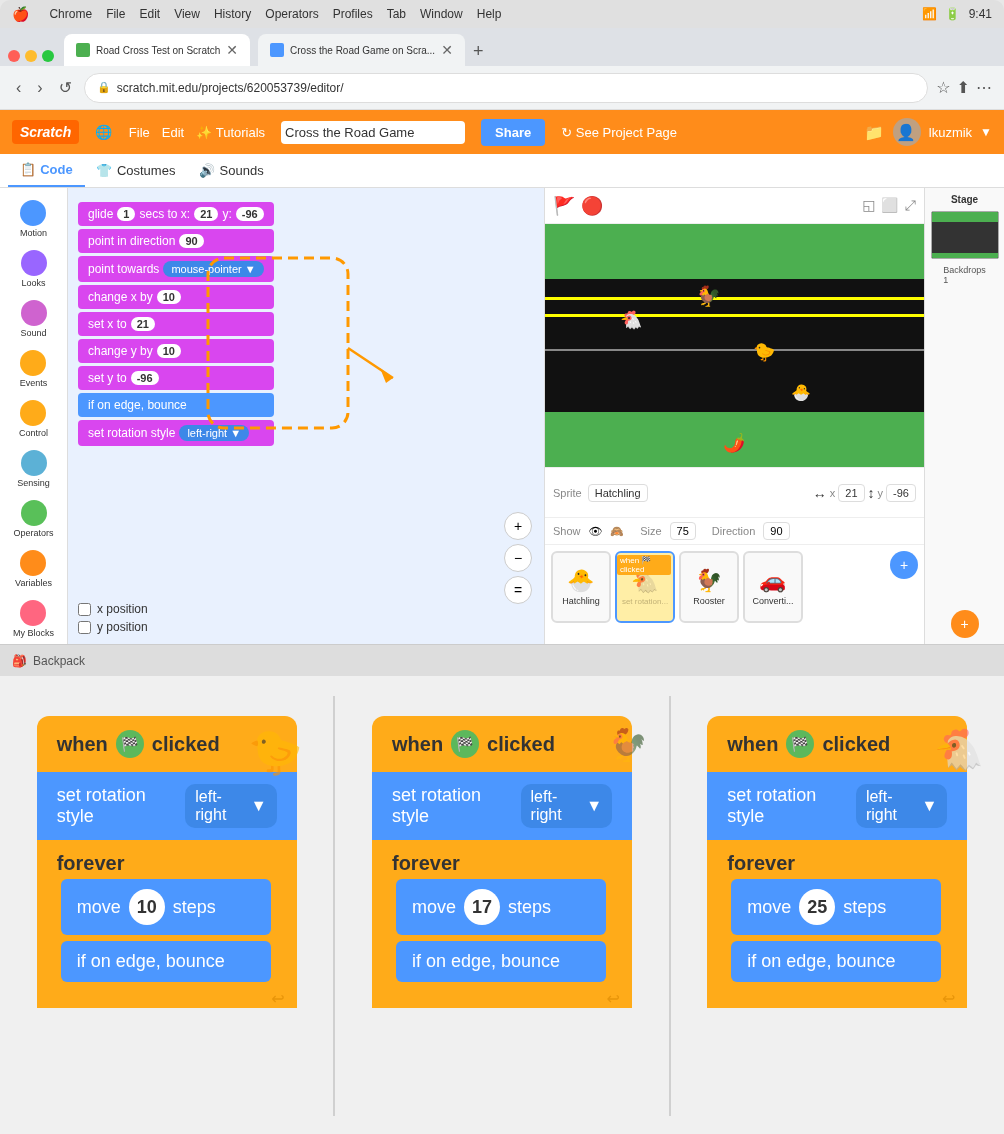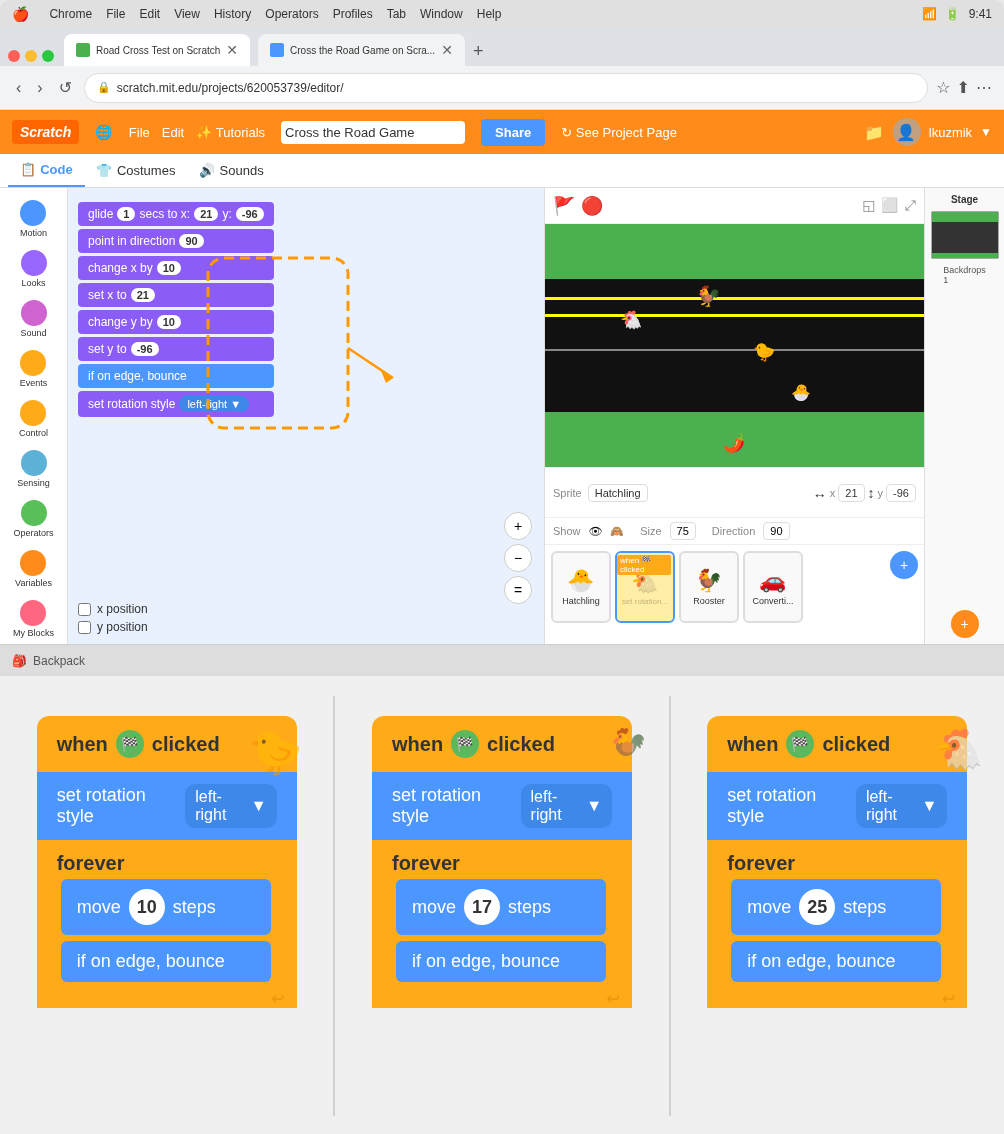--- a/index.html
+++ b/index.html
@@ -202,21 +202,21 @@
       border-radius: 4px;
       padding: 5px 10px;
       font-size: 12px;
       color: #fff;
       font-weight: 500;
       display: inline-flex;
       align-items: center;
       gap: 4px;
       white-space: nowrap;
     }
-    .block-motion { background: #8b5cf6; }
+    .block-motion { background: #d946ef; }
     .block-input {
       background: #fff;
       border-radius: 12px;
       color: #333;
       padding: 1px 6px;
       font-size: 11px;
       font-weight: bold;
     }
     .block-dropdown {
       background: #3d88e8;
@@ -599,20 +599,23 @@
       <div class="code-area" style="position:relative; flex:1; background:#e9f1fe; overflow:hidden; padding:10px;">
 
         <div style="display:flex; flex-direction:column; gap:3px; position:absolute; top:14px; left:10px;">
           <div class="scratch-block block-motion">
             glide <span class="block-input">1</span> secs to x: <span class="block-input">21</span> y: <span class="block-input">-96</span>
           </div>
           <div class="scratch-block block-motion">
             point in direction <span class="block-input">90</span>
           </div>
           <div class="scratch-block block-motion">
+            point towards <span class="block-dropdown">mouse-pointer ▼</span>
+          </div>
+          <div class="scratch-block block-motion">
             change x by <span class="block-input">10</span>
           </div>
           <div class="scratch-block block-motion">
             set x to <span class="block-input">21</span>
           </div>
           <div class="scratch-block block-motion">
             change y by <span class="block-input">10</span>
           </div>
           <div class="scratch-block block-motion">
             set y to <span class="block-input">-96</span>

